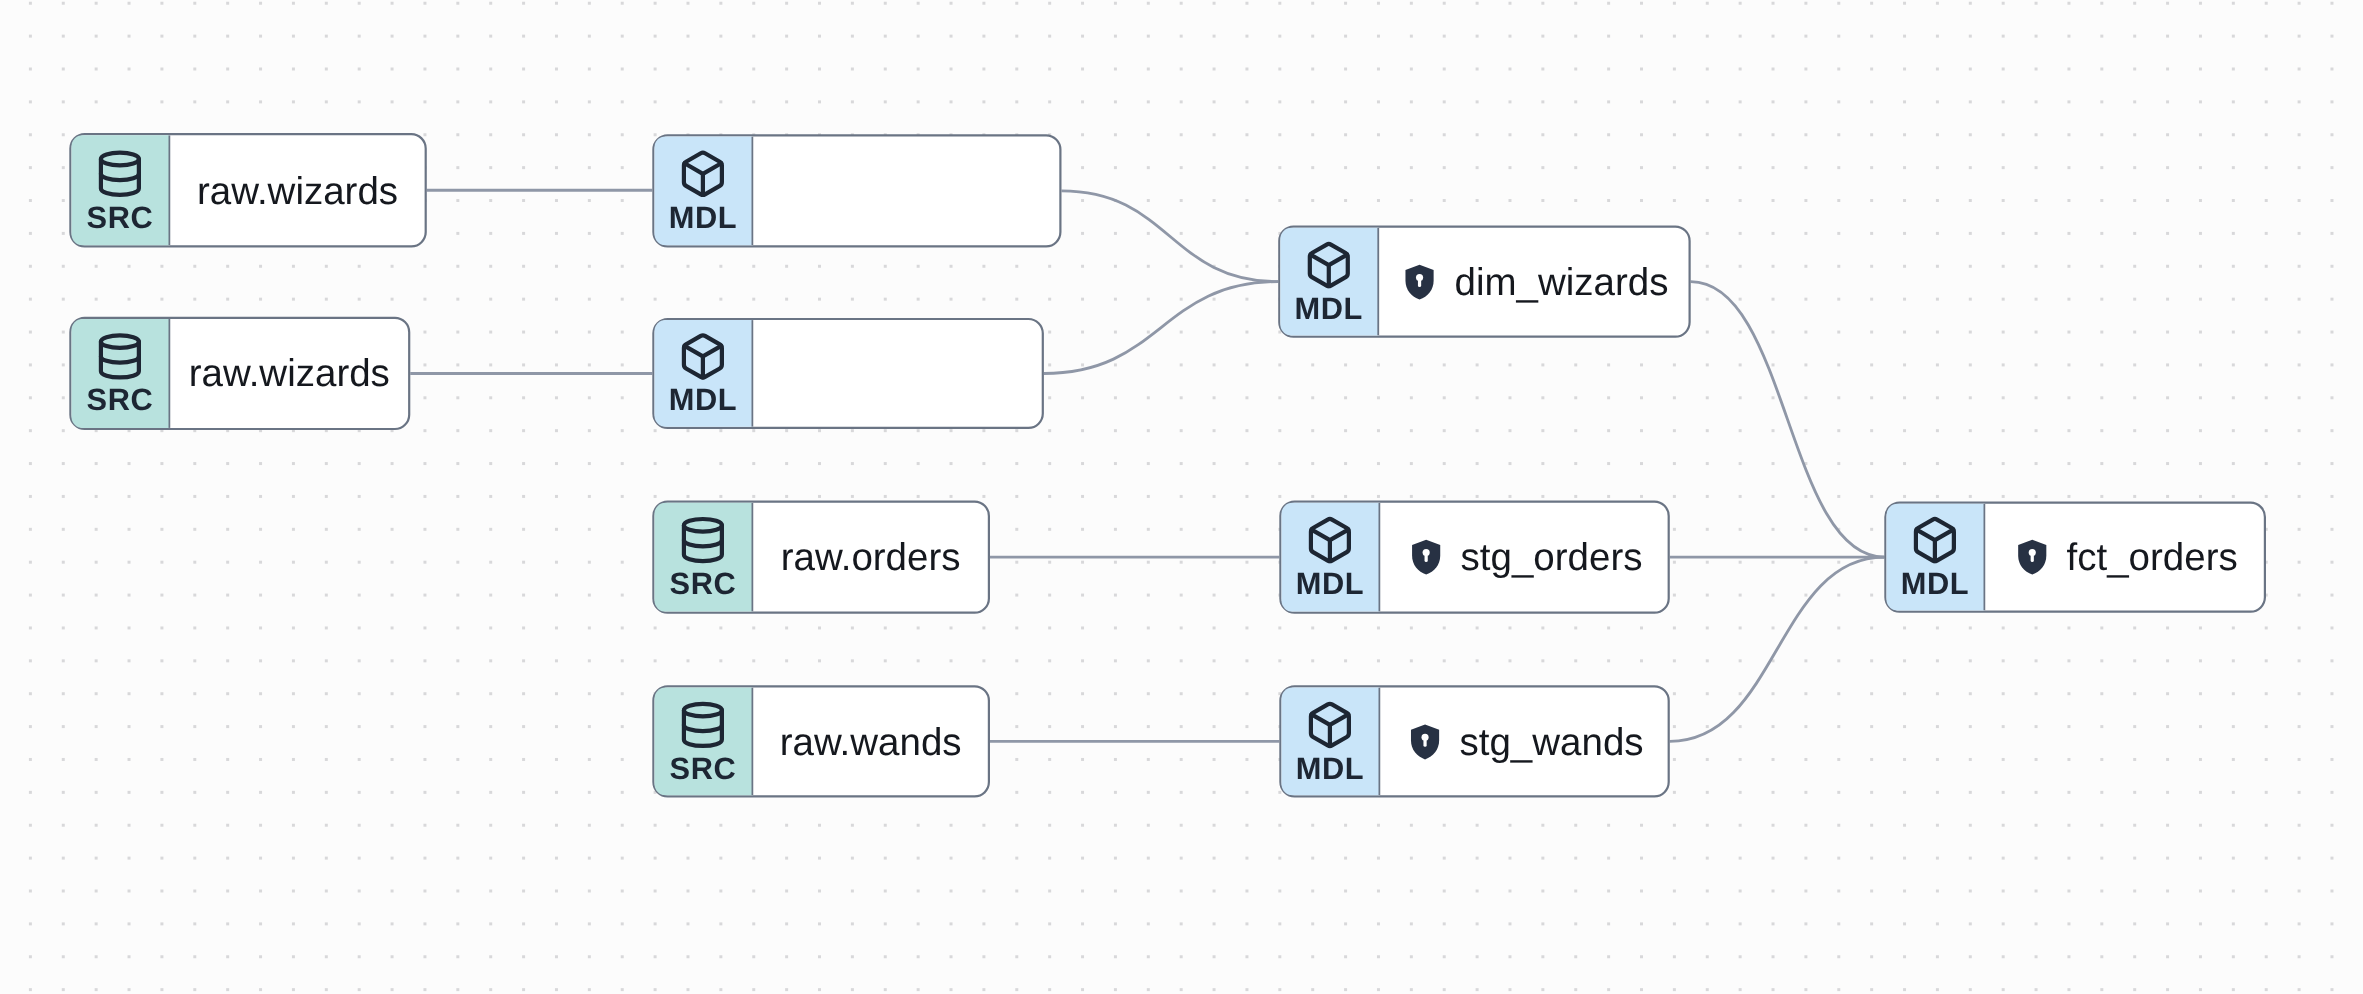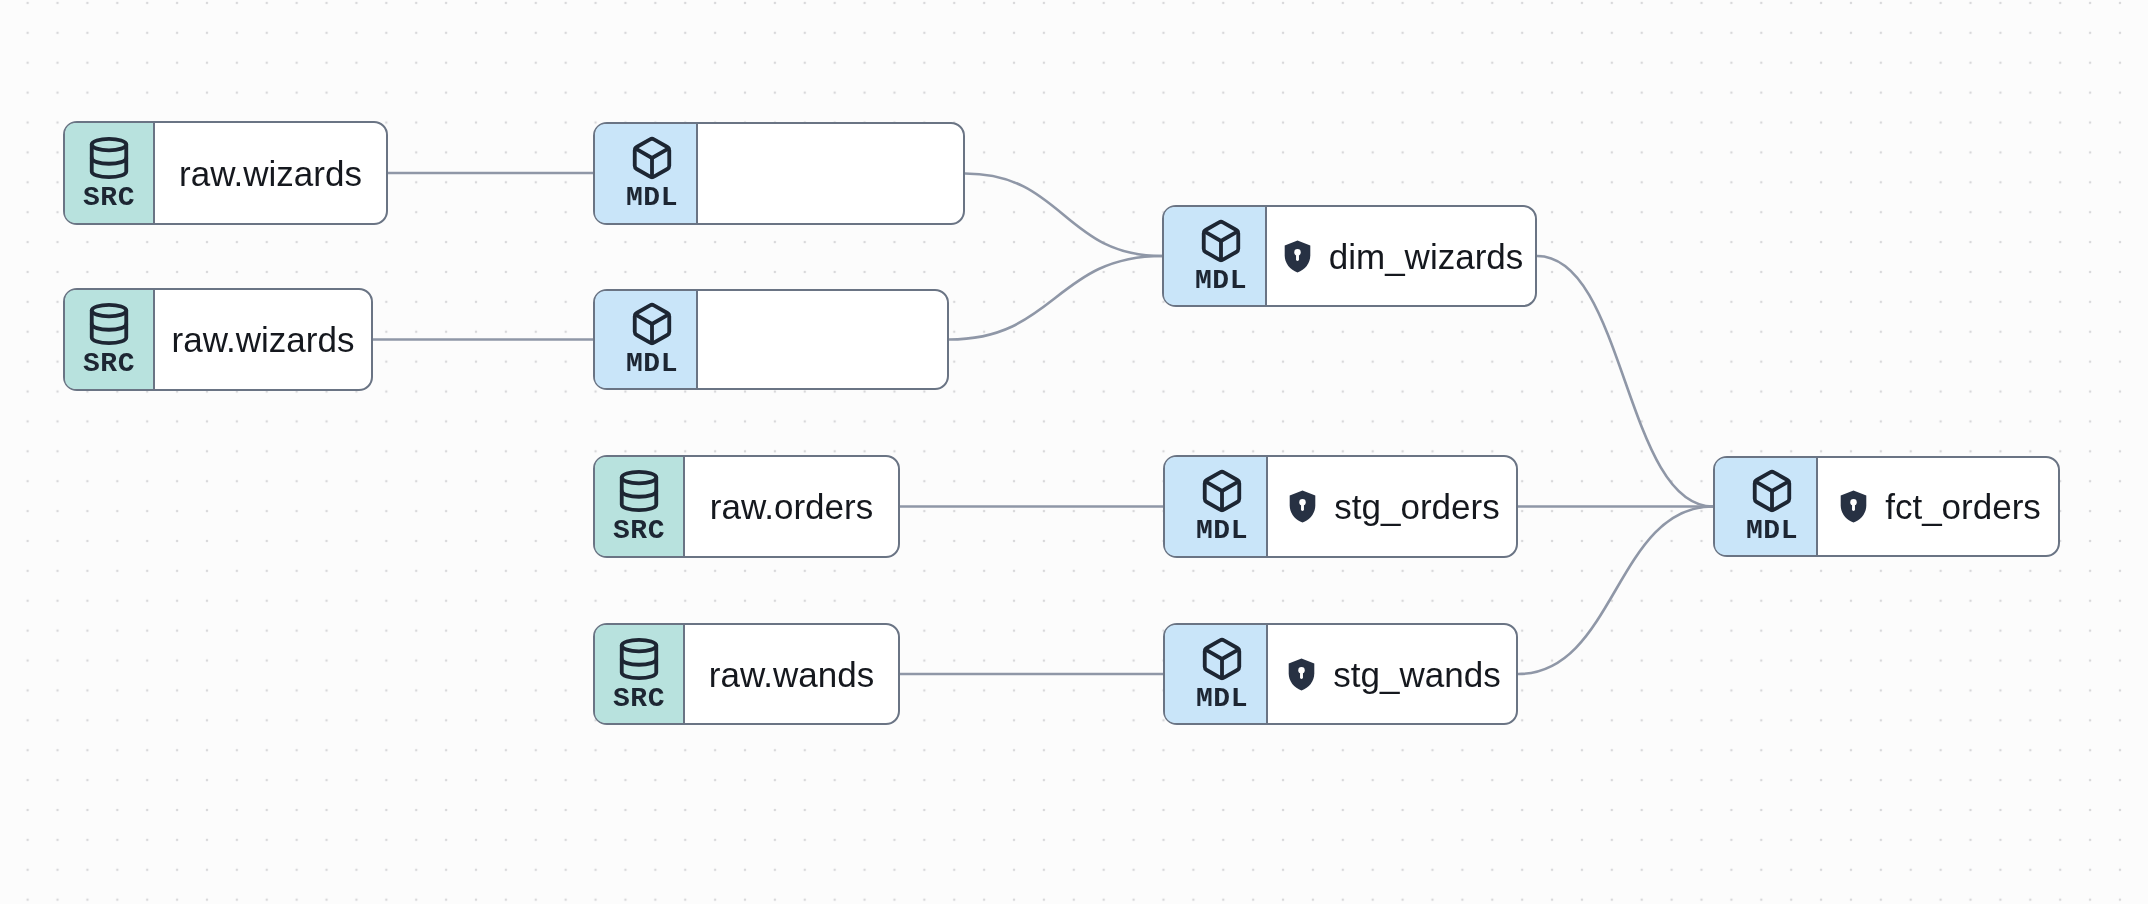--- a/index.html
+++ b/index.html
@@ -19,25 +19,25 @@
   .edge-path{fill:none;stroke:var(--edge);stroke-width:2.6px;}
   .node{
     position:absolute;display:flex;box-sizing:border-box;
     background:var(--node-bg);border:2.6px solid var(--border);border-radius:14px;
   }
   .badge{
     flex:0 0 88px;display:flex;flex-direction:column;align-items:center;justify-content:center;
     gap:1px;border-right:2.6px solid var(--border);border-radius:10px 0 0 10px;
   }
   .node.type-SRC .badge{background:var(--src-bg);}
-  .node.type-MDL .badge{background:var(--mdl-bg);padding-left:13px;}
+  .node.type-MDL .badge{background:var(--mdl-bg);}
   .badge-icon{width:46px;height:46px;display:flex;align-items:center;justify-content:center;}
   .badge-icon svg{width:46px;height:46px;stroke:var(--ink);}
   .badge-label{
-    font-family:Liberation Mono, monospace;font-weight:600;font-size:28px;
+    font-family:Liberation Sans, sans-serif;font-weight:600;font-size:28px;
     letter-spacing:0.5px;color:var(--ink);line-height:1;margin-top:2px;
   }
   .node-body{
     flex:1;display:flex;align-items:center;justify-content:center;
     gap:13px;padding:0 18px;min-width:0;
   }
   .shield{width:37px;height:37px;flex:0 0 auto;display:none;}
   .node.has-shield .shield{display:block;}
   .node-label{
     font-size:35px;color:var(--name);white-space:nowrap;line-height:1;

